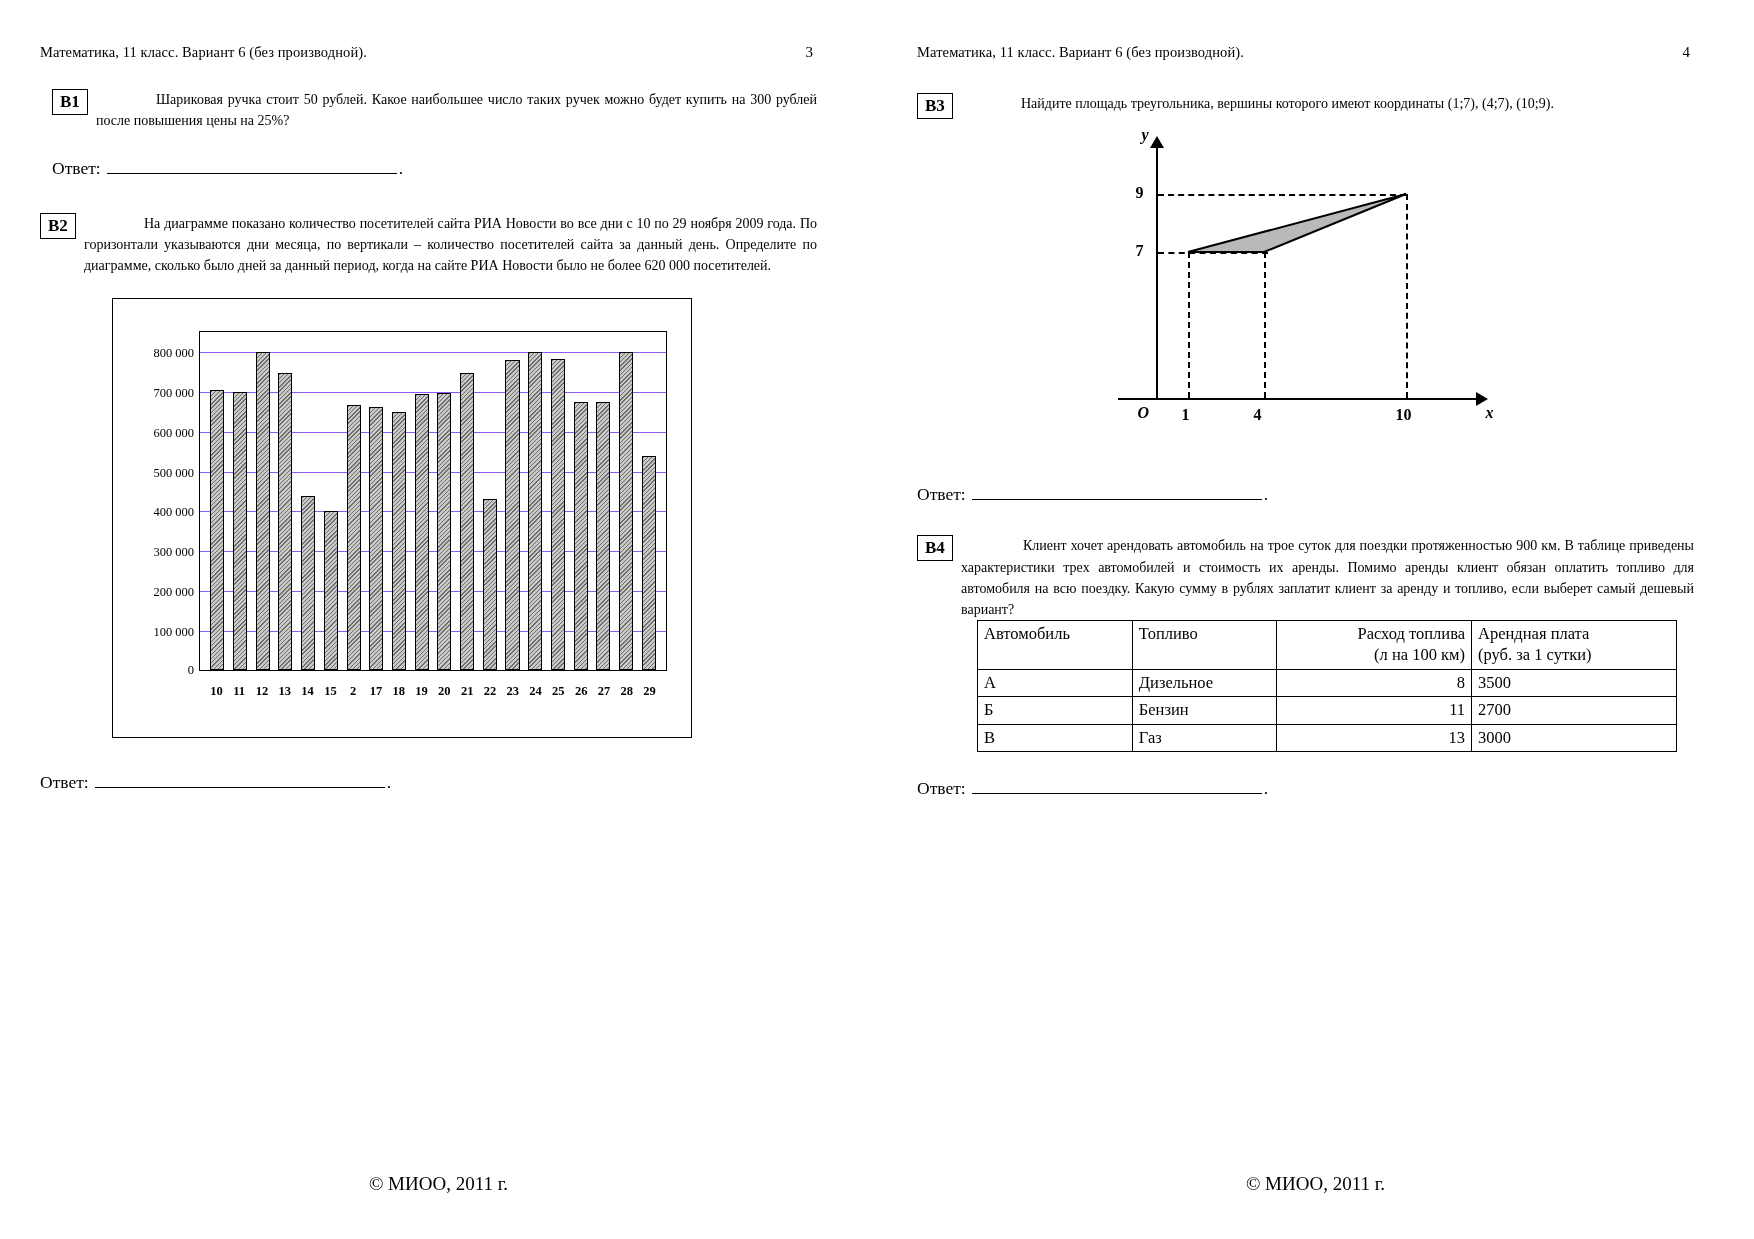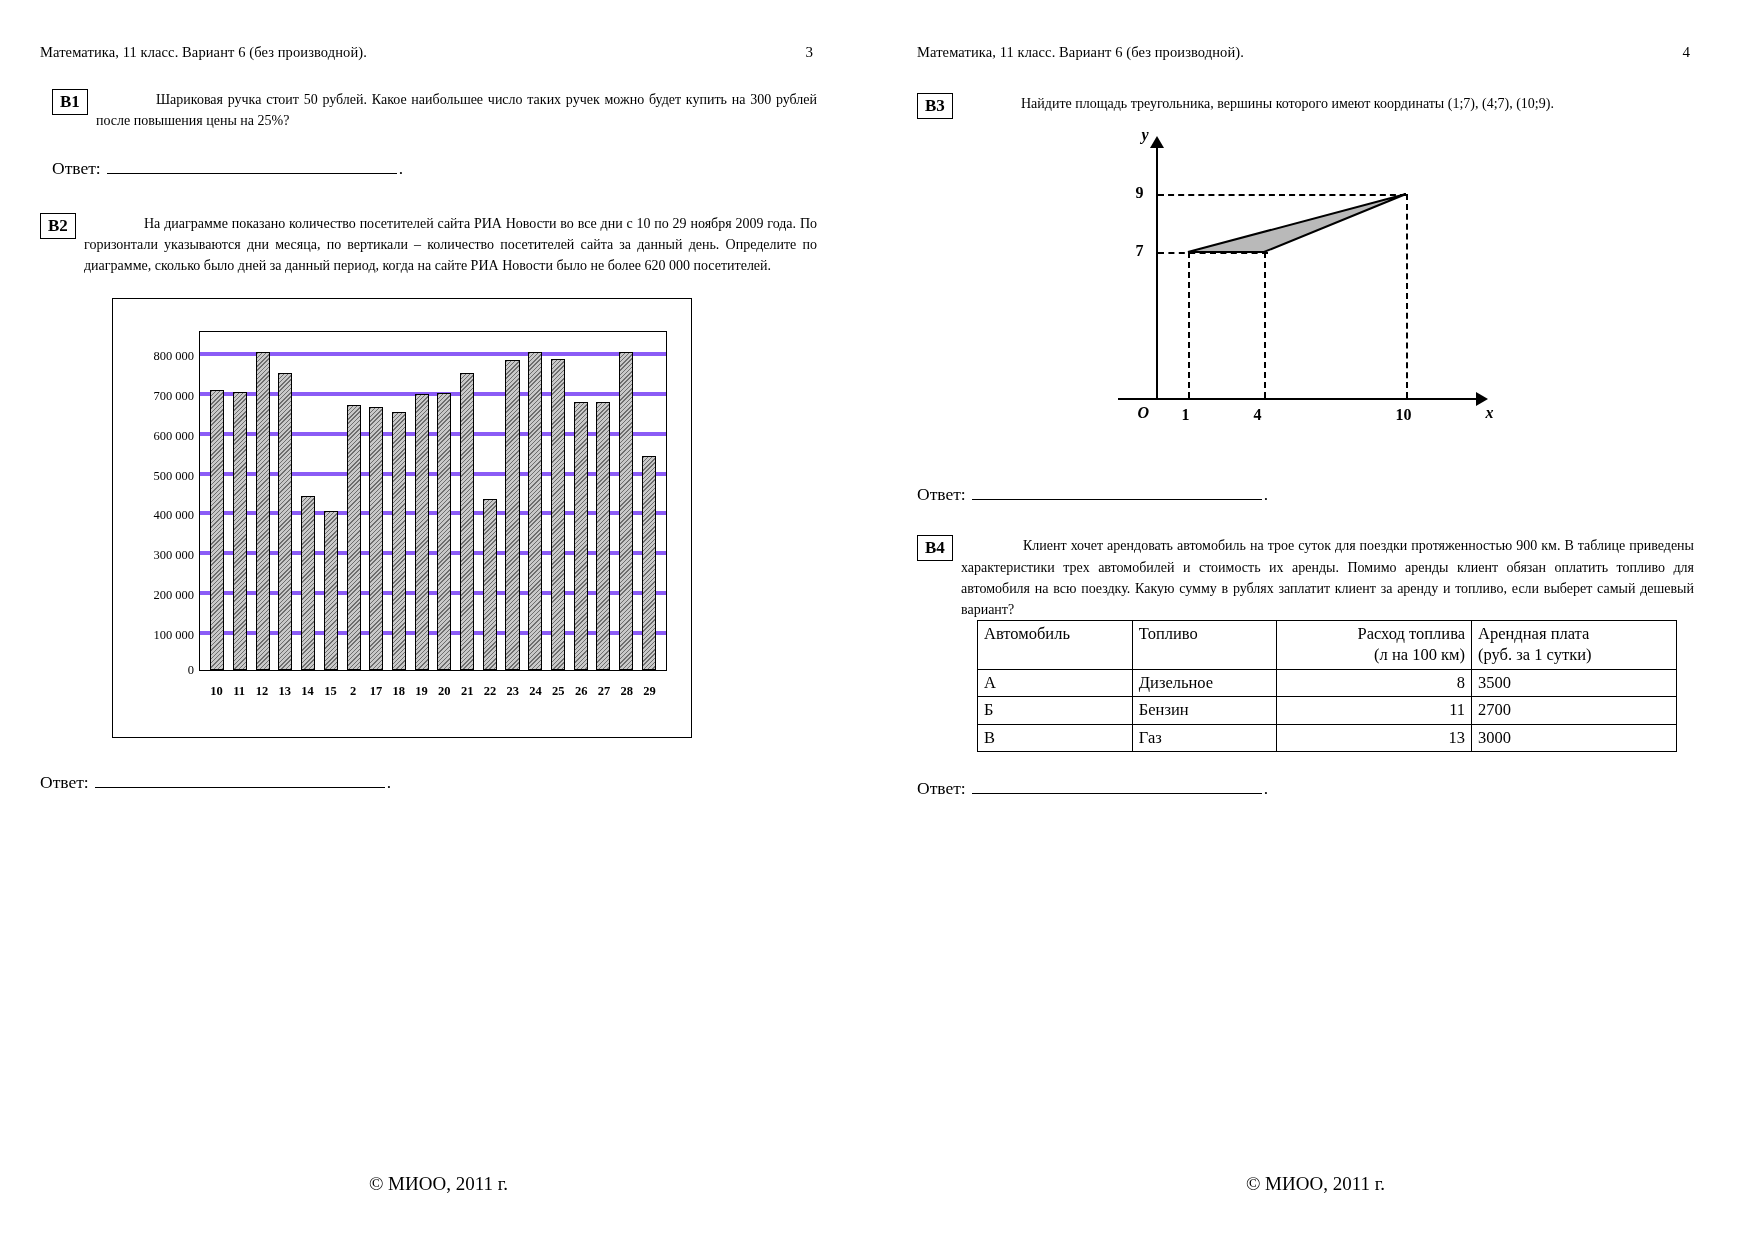--- a/index.html
+++ b/index.html
@@ -110,21 +110,21 @@
     left: 72px;
     top: 18px;
     right: 10px;
     bottom: 52px;
     border: 1.2px solid #000;
     box-sizing: border-box;
   }
   .grid-line {
     position: absolute;
     left: 0; right: 0;
-    border-top: 4px solid #8b5cf6;
+    border-top: 1px solid #8b5cf6;
   }
   .ytick {
     position: absolute;
     right: 100%;
     margin-right: 6px;
     transform: translateY(-50%);
     font-size: 12.5px;
     white-space: nowrap;
     font-family: "Liberation Serif", serif;
   }

